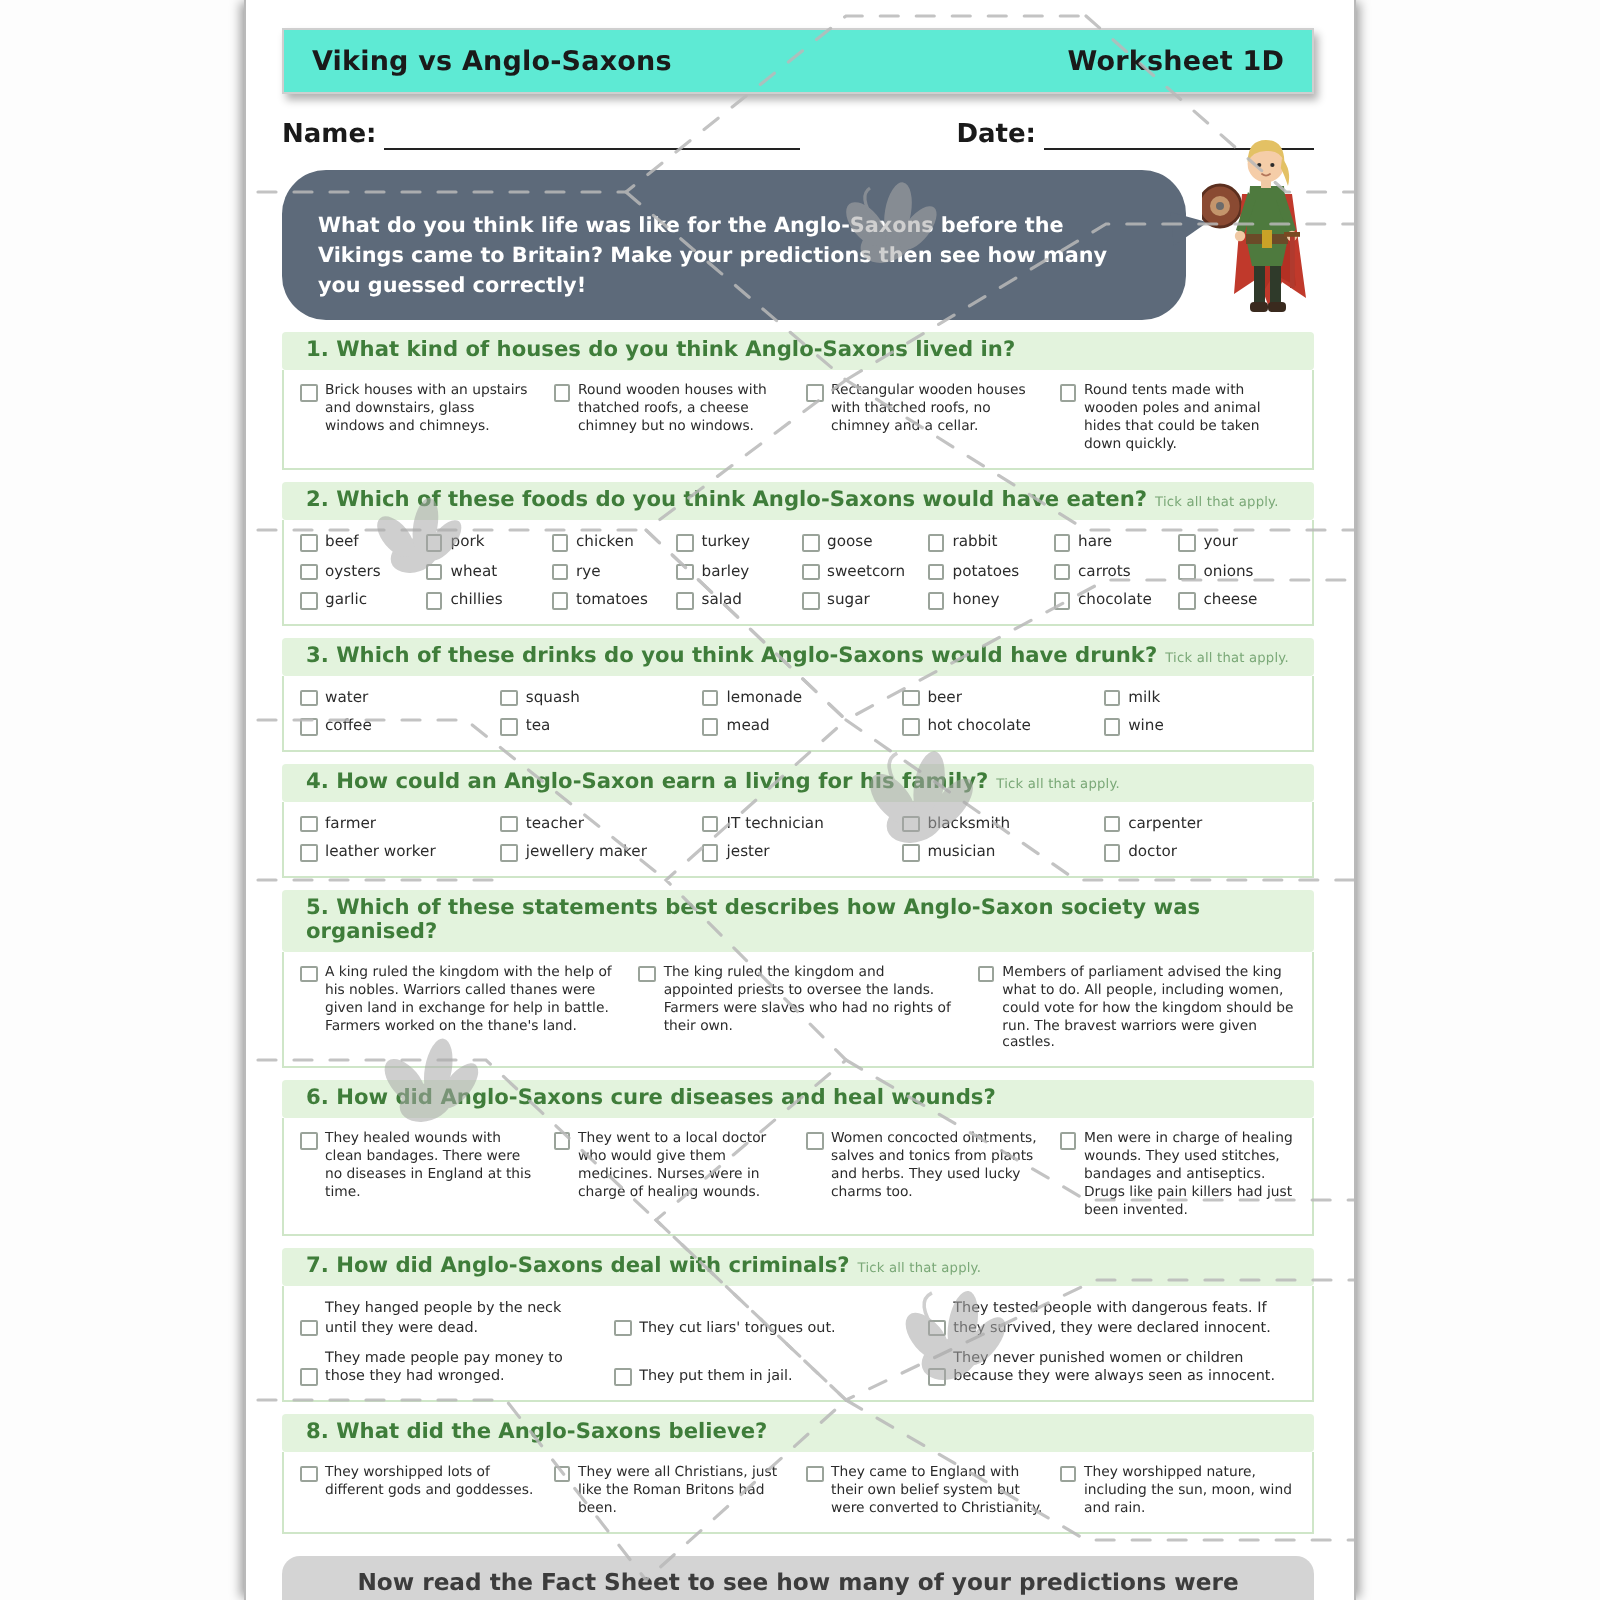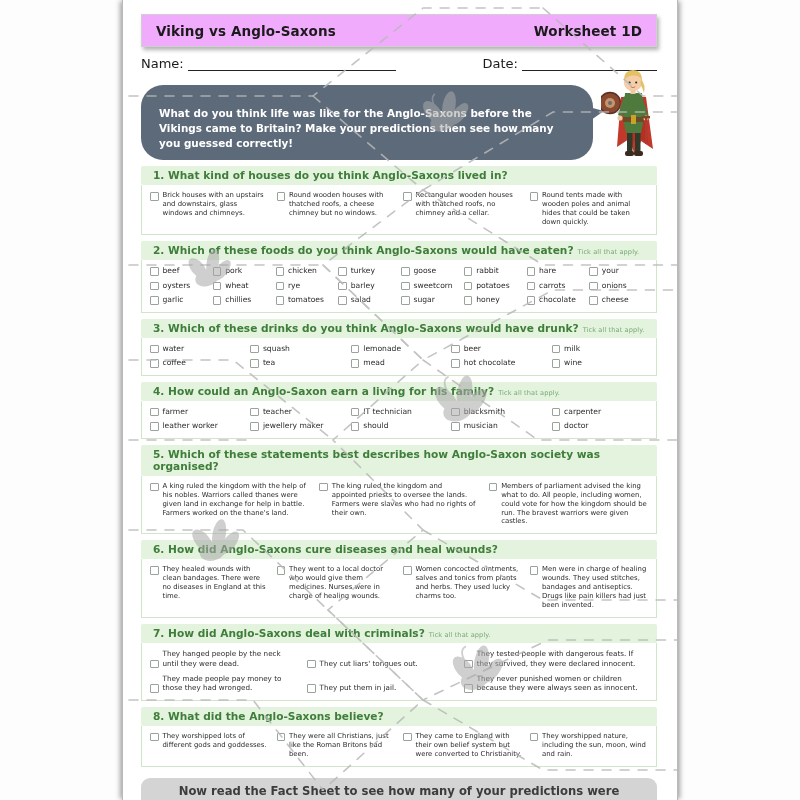--- a/index.html
+++ b/index.html
@@ -20,33 +20,33 @@
   }
   .sheet{position:absolute;left:18px;top:14px;width:516px;height:760px;}
 
   
   .wm{position:absolute;inset:0;pointer-events:none;z-index:40;}
   .wm svg{position:absolute;inset:0;}
   .bee{position:absolute;z-index:41;pointer-events:none;opacity:.55;}
 
   
   .titlebar{
-    position:relative;margin:0 0 0 0;height:33px;background:#f0abfc;
+    position:relative;margin:0 0 0 0;height:33px;background:#5eead4;
     border:1px solid #cfcfcf;box-shadow:2px 3px 4px rgba(0,0,0,.30);
     display:flex;align-items:center;justify-content:space-between;
     padding:0 14px;box-sizing:border-box;gap:20px;
   }
   .titlebar .ttl, .titlebar .wsn{
     font-family:"DejaVu Sans", sans-serif;
     font-weight:bold;font-size:13.5px;color:#1a1a1a;letter-spacing:.1px;
     white-space:nowrap;
   }
   .namerow{
-    margin-top:9px;height:22px;display:flex;align-items:flex-start;
-    font-weight:normal;font-size:13px;color:#1a1a1a;
+    margin-top:9px;height:22px;display:flex;align-items:center;
+    font-weight:bold;font-size:13px;color:#1a1a1a;
   }
   .namerow .lbl{white-space:nowrap;}
   .rule{flex:0 0 auto;border-bottom:1.6px solid #222;height:14px;}
   .n-rule{width:208px;margin-left:4px;}
   .d-rule{width:135px;margin-left:4px;}
   .spacer{flex:1 1 auto;}
 
   
   .bubblewrap{position:relative;margin-top:7px;}
   .bubble{
@@ -368,21 +368,21 @@
                 <div class="gi">
                   <span class="cb"></span>
                   <span>leather worker</span>
                 </div>
                 <div class="gi">
                   <span class="cb"></span>
                   <span>jewellery maker</span>
                 </div>
                 <div class="gi">
                   <span class="cb"></span>
-                  <span>should</span>
+                  <span>jester</span>
                 </div>
                 <div class="gi">
                   <span class="cb"></span>
                   <span>musician</span>
                 </div>
                 <div class="gi">
                   <span class="cb"></span>
                   <span>doctor</span>
                 </div>
               </div>

